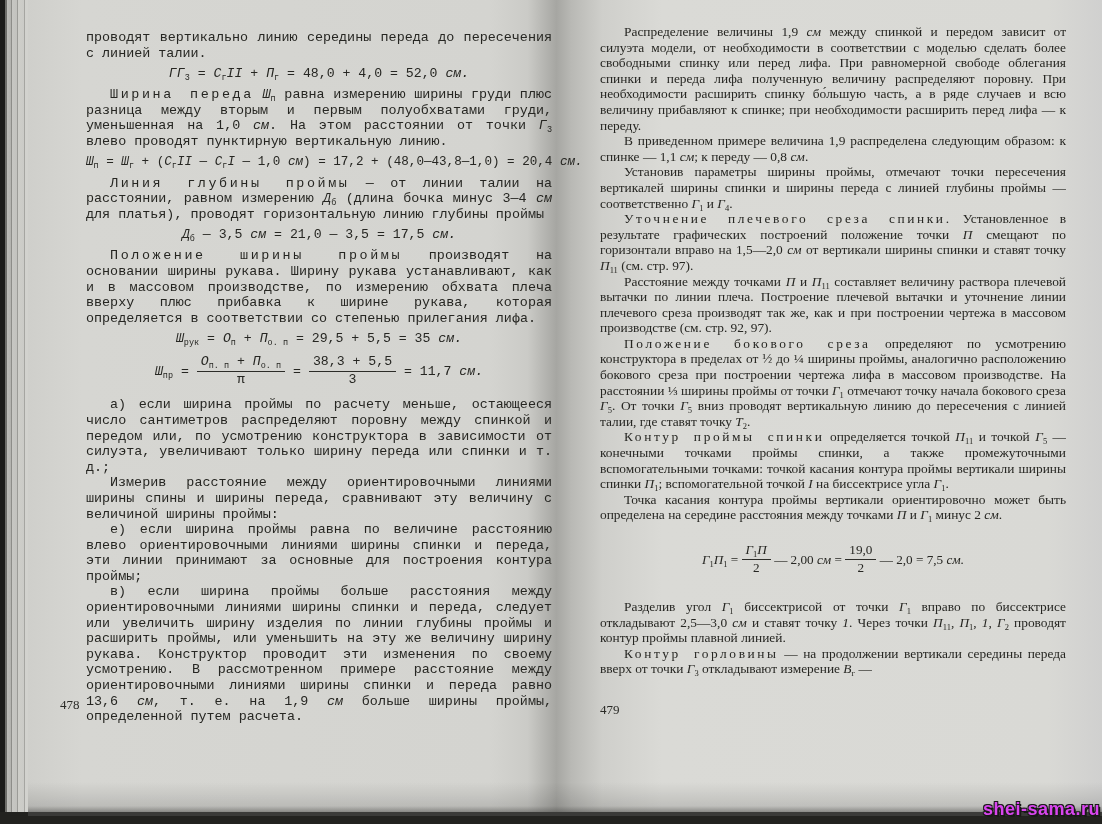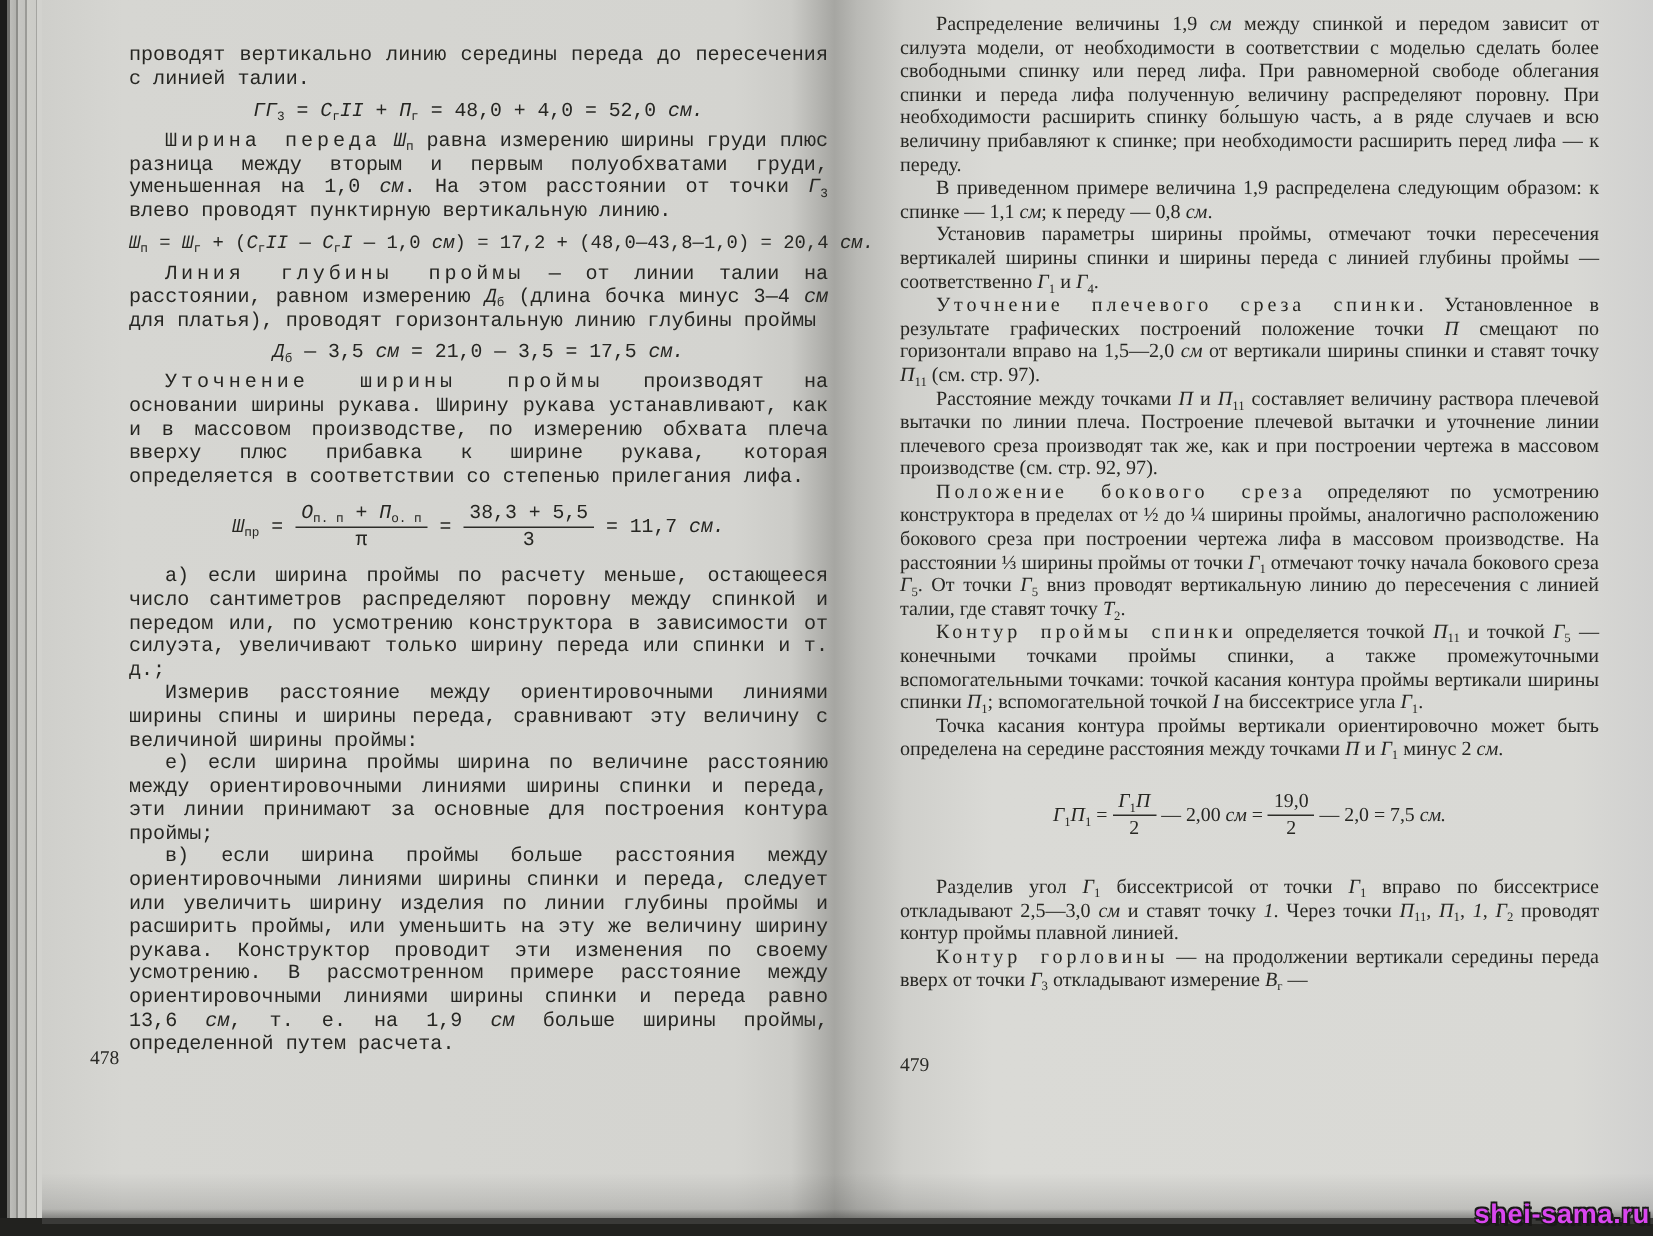--- a/index.html
+++ b/index.html
@@ -32,21 +32,21 @@
       #d9d9d5 95%, #d0d0cf 100%);
     box-shadow:0 4px 0 #3a3a38;
   }
   .book::after {
     content:""; position:absolute; left:0; right:0; bottom:0; height:30px;
     background:linear-gradient(180deg, rgba(0,0,0,0) 0%, rgba(0,0,0,0.12) 80%, rgba(40,40,38,0.45) 100%);
     pointer-events:none;
   }
   .col { position:absolute; top:0; width:466px; color:#262622; }
   .col-left  { left:58px; top:30px;font-family:Liberation Mono, monospace; }
-  .col-right { left:572px; top:8px; }
+  .col-right { left:572px; top:24px; }
   .para {
     margin:0; text-align:justify; text-indent:24px;
     font-size:13.4px; line-height:15.6px;
   }
   .para.cont { text-indent:0; }
   .ls { letter-spacing:2.6px; word-spacing:5px; }
   .formula {
     text-align:center; font-size:13.2px; line-height:15px;
     margin:5px 0 6px 0; white-space:nowrap;
   }
@@ -79,25 +79,26 @@
 
   <div class="book">
 
     <div class="col col-left">
       <p class="para cont">проводят вертикально линию середины переда до пересечения с линией талии.</p>
       <div class="formula"><i>ГГ</i><sub>3</sub> = <i>С</i><sub>г</sub><i>II</i> + <i>П</i><sub>г</sub> = 48,0 + 4,0 = 52,0 <i>см.</i></div>
       <p class="para"><span class="ls">Ширина переда</span> <i>Ш</i><sub>п</sub> равна измерению ширины груди плюс разница между вторым и первым полуобхватами груди, уменьшенная на 1,0 <i>см</i>. На этом расстоянии от точки <i>Г</i><sub>3</sub> влево проводят пунктирную вертикальную линию.</p>
       <div class="formula wide"><i>Ш</i><sub>п</sub> = <i>Ш</i><sub>г</sub> + (<i>С</i><sub>г</sub><i>II</i> — <i>С</i><sub>г</sub><i>I</i> — 1,0 <i>см</i>) = 17,2 + (48,0—43,8—1,0) = 20,4 <i>см.</i></div>
       <p class="para"><span class="ls">Линия глубины проймы</span> — от линии талии на расстоянии, равном измерению <i>Д</i><sub>б</sub> (длина бочка минус 3—4 <i>см</i> для платья), проводят горизонтальную линию глубины проймы</p>
       <div class="formula"><i>Д</i><sub>б</sub> — 3,5 <i>см</i> = 21,0 — 3,5 = 17,5 <i>см.</i></div>
-      <p class="para"><span class="ls">Уточнение ширины проймы</span> производят на основании ширины рукава. Ширину рукава устанавливают, как и в массовом производстве, по измерению обхвата плеча вверху плюс прибавка к ширине рукава, которая определяется в соответствии со степенью прилегания лифа.</p>
+      <p class="para"><span class="ls">Положение ширины проймы</span> производят на основании ширины рукава. Ширину рукава устанавливают, как и в массовом производстве, по измерению обхвата плеча вверху плюс прибавка к ширине рукава, которая определяется в соответствии со степенью прилегания лифа.</p>
+      <div class="formula"><i>Ш</i><sub>рук</sub> = <i>О</i><sub>п</sub> + <i>П</i><sub>о. п</sub> = 29,5 + 5,5 = 35 <i>см.</i></div>
       <div class="formula frac-block"><i>Ш</i><sub>пр</sub> = <span class="frac"><span class="num"><i>О</i><sub>п. п</sub> + <i>П</i><sub>о. п</sub></span><span class="den">π</span></span> = <span class="frac"><span class="num">38,3 + 5,5</span><span class="den">3</span></span> = 11,7 <i>см.</i></div>
       <p class="para">а) если ширина проймы по расчету меньше, остающееся число сантиметров распределяют поровну между спинкой и передом или, по усмотрению конструктора в зависимости от силуэта, увеличивают только ширину переда или спинки и т. д.;</p>
       <p class="para">Измерив расстояние между ориентировочными линиями ширины спины и ширины переда, сравнивают эту величину с величиной ширины проймы:</p>
-      <p class="para">е) если ширина проймы ширина по величине расстоянию между ориентировочными линиями ширины спинки и переда, эти линии принимают за основные для построения контура проймы;</p>
+      <p class="para">е) если ширина проймы равна по величине расстоянию влево ориентировочными линиями ширины спинки и переда, эти линии принимают за основные для построения контура проймы;</p>
       <p class="para">в) если ширина проймы больше расстояния между ориентировочными линиями ширины спинки и переда, следует или увеличить ширину изделия по линии глубины проймы и расширить проймы, или уменьшить на эту же величину ширину рукава. Конструктор проводит эти изменения по своему усмотрению. В рассмотренном примере расстояние между ориентировочными линиями ширины спинки и переда равно 13,6 <i>см</i>, т. е. на 1,9 <i>см</i> больше ширины проймы, определенной путем расчета.</p>
     </div>
 
     <div class="col col-right">
       <p class="para">Распределение величины 1,9 <i>см</i> между спинкой и передом зависит от силуэта модели, от необходимости в соответствии с моделью сделать более свободными спинку или перед лифа. При равномерной свободе облегания спинки и переда лифа полученную величину распределяют поровну. При необходимости расширить спинку бо́льшую часть, а в ряде случаев и всю величину прибавляют к спинке; при необходимости расширить перед лифа — к переду.</p>
       <p class="para">В приведенном примере величина 1,9 распределена следующим образом: к спинке — 1,1 <i>см</i>; к переду — 0,8 <i>см</i>.</p>
       <p class="para">Установив параметры ширины проймы, отмечают точки пересечения вертикалей ширины спинки и ширины переда с линией глубины проймы — соответственно <i>Г</i><sub>1</sub> и <i>Г</i><sub>4</sub>.</p>
       <p class="para"><span class="ls">Уточнение плечевого среза спинки.</span> Установленное в результате графических построений положение точки <i>П</i> смещают по горизонтали вправо на 1,5—2,0 <i>см</i> от вертикали ширины спинки и ставят точку <i>П</i><sub>11</sub> (см. стр. 97).</p>
       <p class="para">Расстояние между точками <i>П</i> и <i>П</i><sub>11</sub> составляет величину раствора плечевой вытачки по линии плеча. Построение плечевой вытачки и уточнение линии плечевого среза производят так же, как и при построении чертежа в массовом производстве (см. стр. 92, 97).</p>
       <p class="para"><span class="ls">Положение бокового среза</span> определяют по усмотрению конструктора в пределах от ½ до ¼ ширины проймы, аналогично расположению бокового среза при построении чертежа лифа в массовом производстве. На расстоянии ⅓ ширины проймы от точки <i>Г</i><sub>1</sub> отмечают точку начала бокового среза <i>Г</i><sub>5</sub>. От точки <i>Г</i><sub>5</sub> вниз проводят вертикальную линию до пересечения с линией талии, где ставят точку <i>Т</i><sub>2</sub>.</p>

